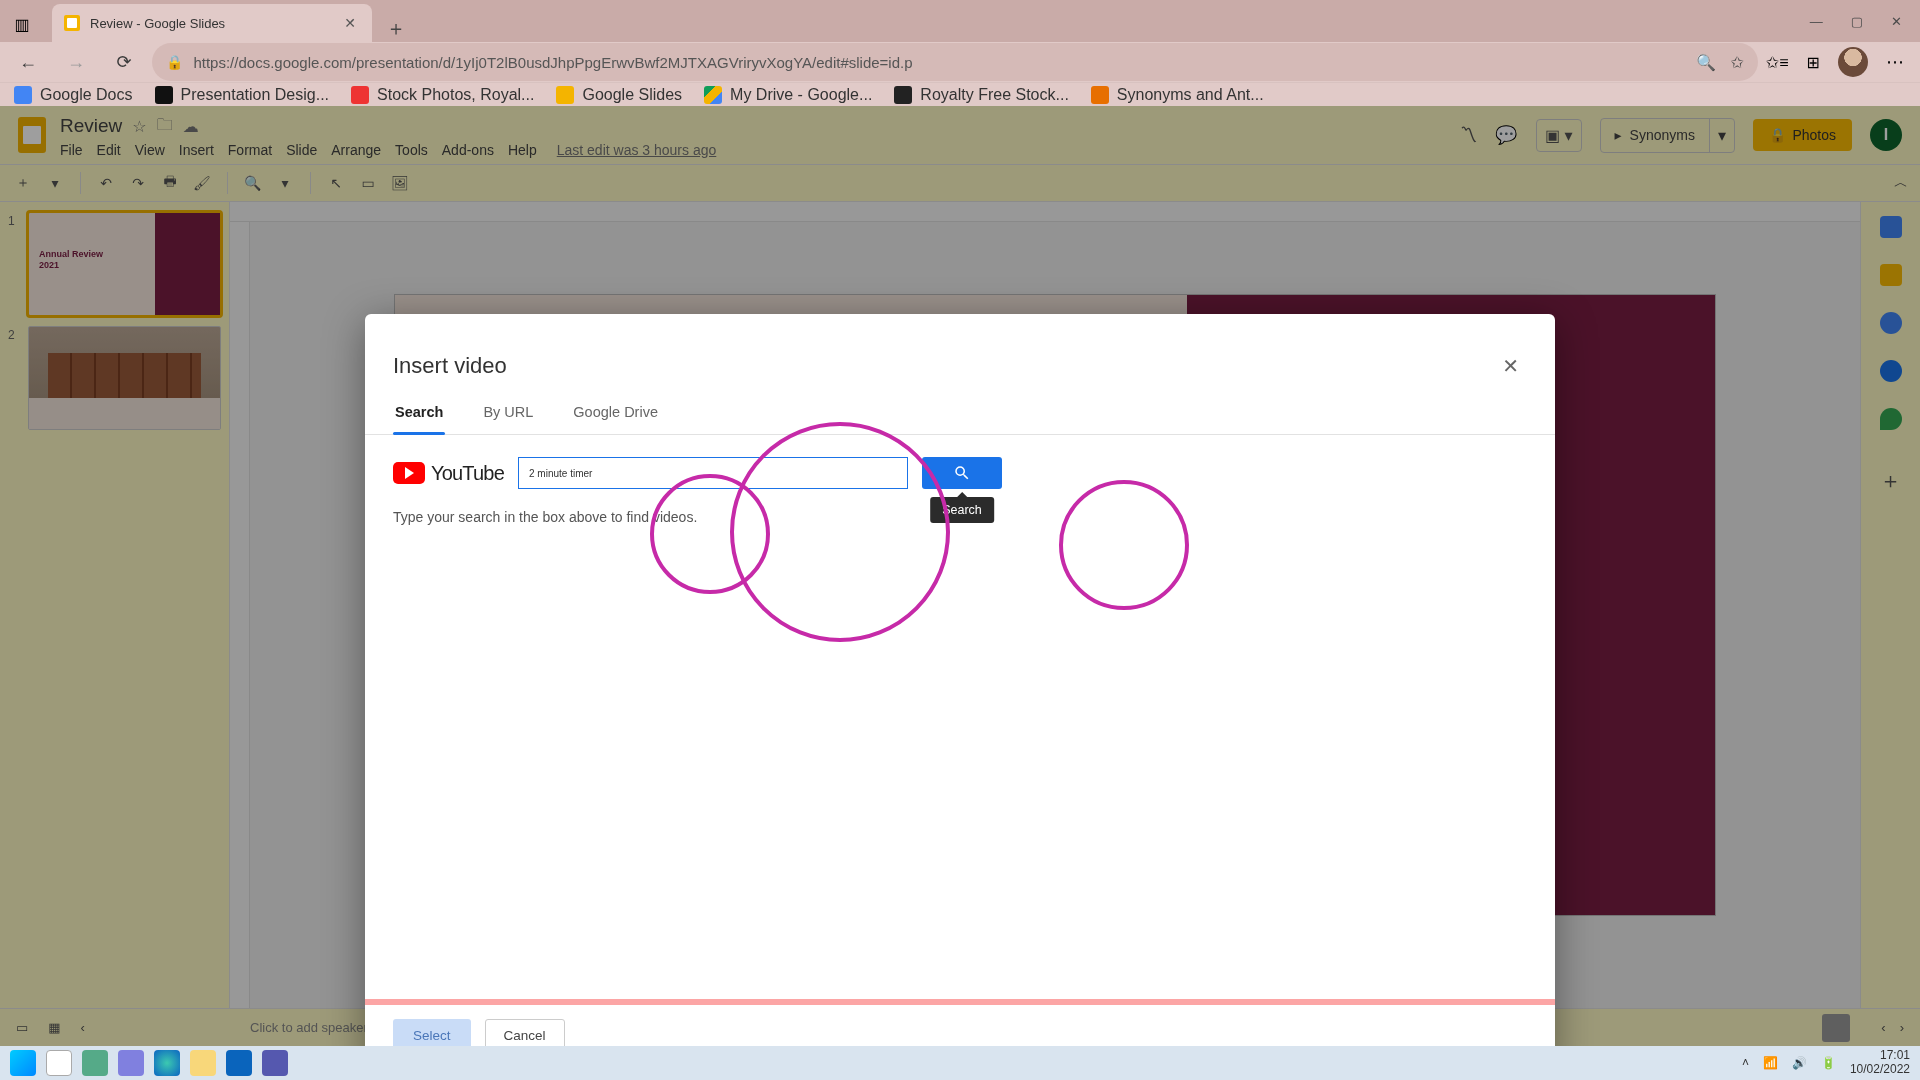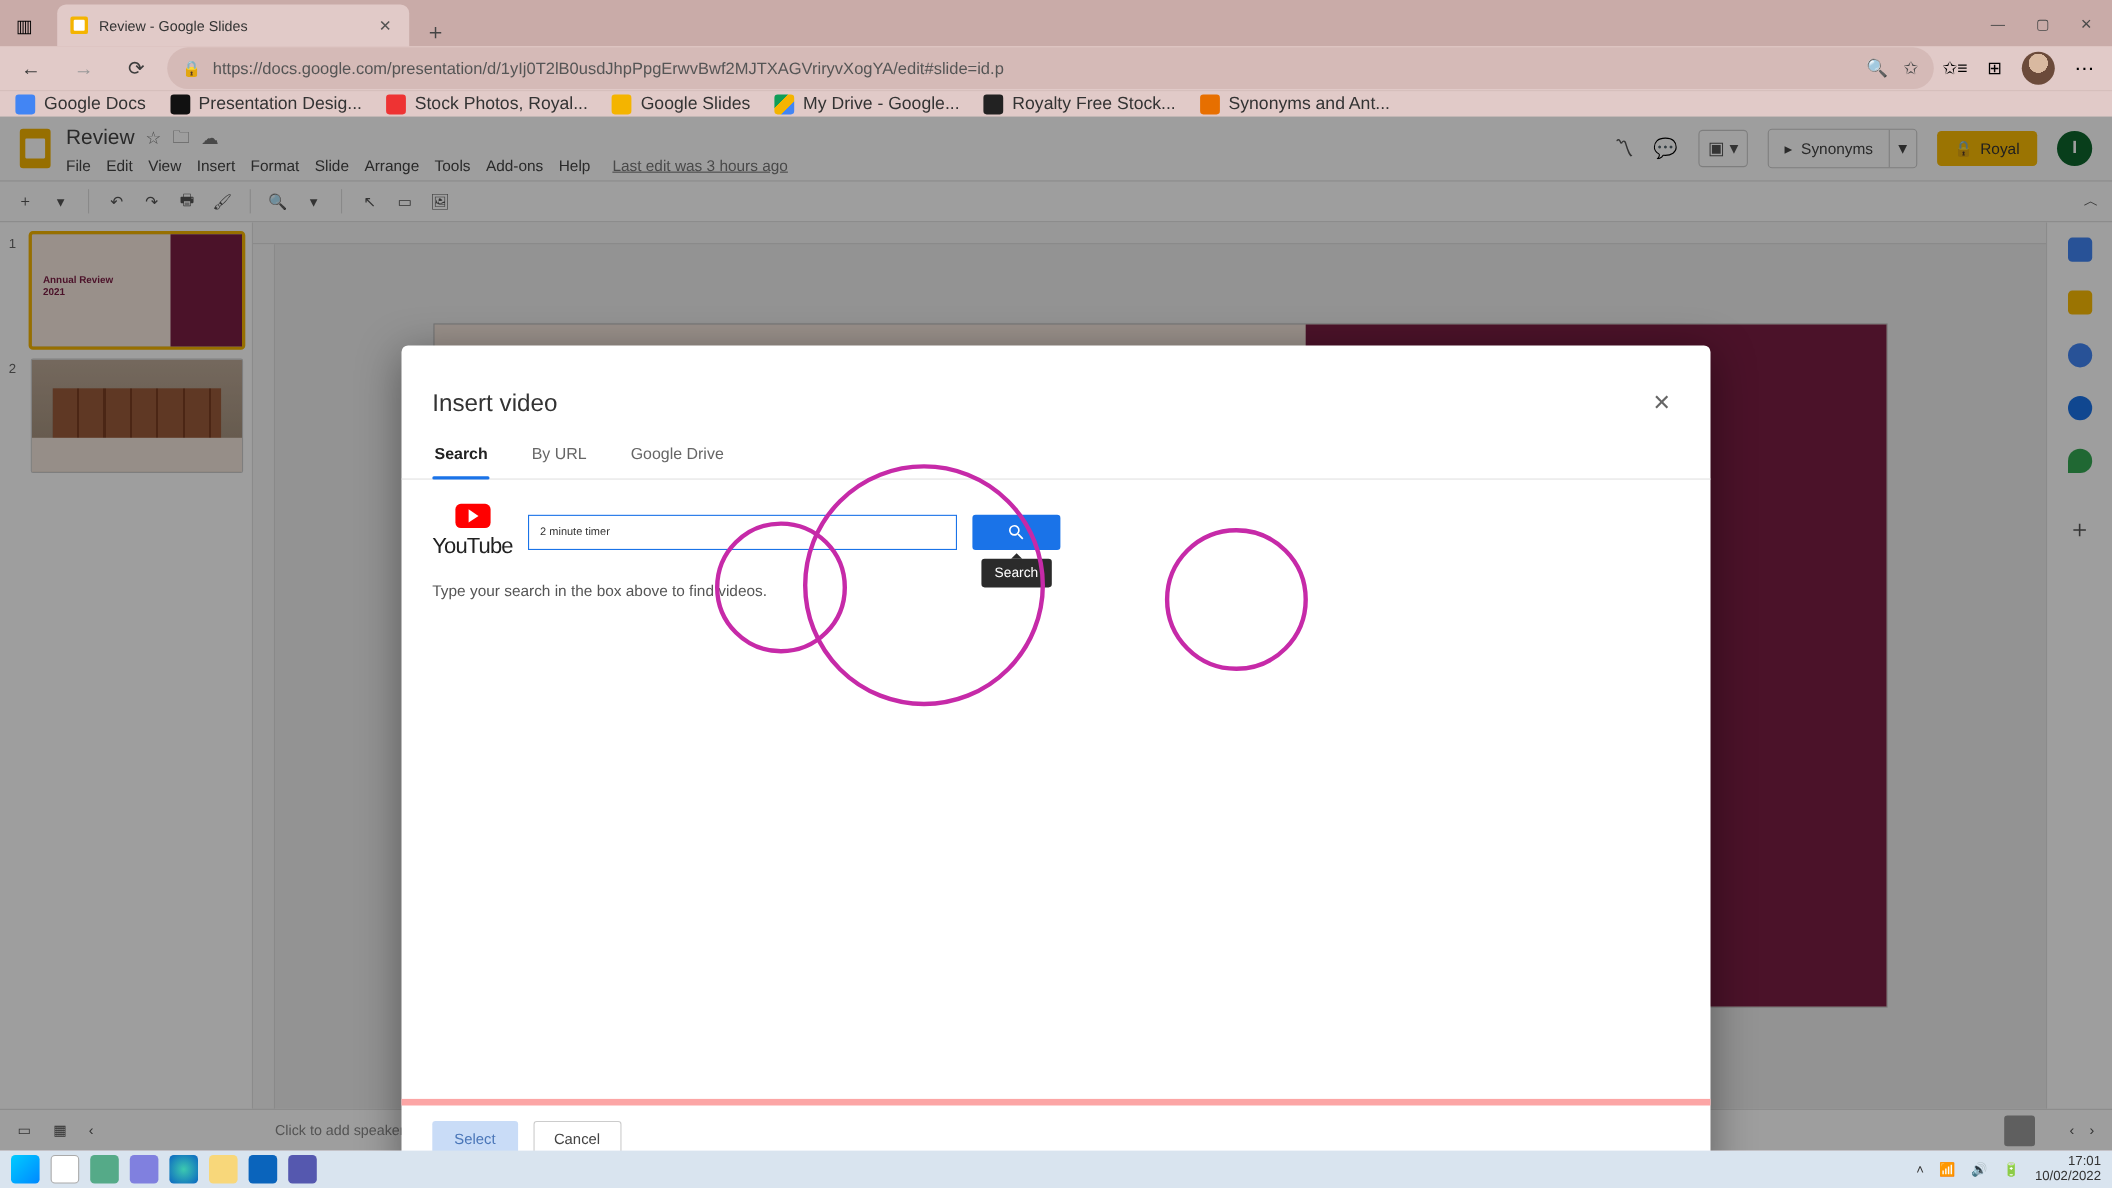--- a/index.html
+++ b/index.html
@@ -26,21 +26,21 @@
 .avatar-circ { width:30px; height:30px; border-radius:50%; background: radial-gradient(circle at 50% 35%, #d9b9a0 35%, #6b4a3a 36%);}
 .menu-dots { font-size:18px; letter-spacing:2px;}
 .window-controls { display:flex; gap:28px; padding:0 18px 0 28px; font-size:13px; color:#4a4a4a; align-items:center; height:42px;}
 
 .bookmarks-bar { height:36px; background:#e1cac8; display:flex; align-items:center; padding:0 14px; gap:22px; border-top:1px solid rgba(0,0,0,0.04);}
 .bookmark { display:flex; gap:8px; font-size:16px; color:#333;}
 .bm-icon { width:18px; height:18px; border-radius:3px; display:inline-block;}
 .bm-blue{background:#4285f4;} .bm-black{background:#111;} .bm-red{background:#e33;} .bm-yellow{background:#f4b400;} .bm-drive{background:linear-gradient(135deg,#0f9d58 33%,#f4b400 33% 66%,#4285f4 66%);} .bm-dark{background:#222;} .bm-orange{background:#e76f00;}
 
 
-.slides-app { position:relative; height: calc(100% - 106px - 34px); background:#ffffff; display:flex; flex-direction:column;}
+.slides-app { position:relative; height: calc(100% - 106px - 34px); background:#fef9c3; display:flex; flex-direction:column;}
 .slides-header { height:58px; display:flex; align-items:center; padding:0 18px; gap:14px;}
 .slides-logo { width:28px; height:36px; background:#f4b400; border-radius:3px; position:relative;}
 .slides-logo::after{content:"";position:absolute;left:5px;right:5px;top:9px;bottom:9px;background:#fff;border-radius:1px;}
 .doc-block { display:flex; flex-direction:column; gap:2px;}
 .doc-title-row { display:flex; align-items:center; gap:10px;}
 .doc-title { font-size:19px; color:#444;}
 .doc-badge { font-size:16px; color:#777;}
 .menu-row { display:flex; gap:14px; font-size:14px; color:#444;}
 .menu-item { cursor:default;}
 .last-edit { color:#777; text-decoration:underline; margin-left:6px;}
@@ -92,21 +92,21 @@
 .modal { position:absolute; inset:0; background:#fff; border-radius:6px; box-shadow:0 8px 40px rgba(0,0,0,0.4); display:flex; flex-direction:column; pointer-events:auto;}
 .modal-header { padding:36px 28px 12px; display:flex; align-items:center;}
 .modal-title { font-size:22px; color:#333;}
 .modal-close { margin-left:auto; font-size:20px; color:#666; padding:4px 8px;}
 .modal-tabs { display:flex; gap:36px; padding:0 28px; border-bottom:1px solid #e2e2e2;}
 .modal-tab { padding:10px 2px 14px; font-size:14.5px; color:#666; position:relative;}
 .modal-tab.active { color:#222; font-weight:600;}
 .modal-tab.active::after { content:""; position:absolute; left:0; right:0; bottom:-1px; height:3px; background:#1a73e8; border-radius:2px;}
 .modal-body { padding:22px 28px; flex:1;}
 .yt-row { display:flex; align-items:center; gap:14px;}
-.yt-logo { display:flex; align-items:center; gap:6px; font-size:20px; color:#222; font-weight:500; letter-spacing:-0.8px;flex-direction:column;}
+.yt-logo { display:flex; align-items:center; gap:6px; font-size:20px; color:#222; font-weight:500; letter-spacing:-0.8px;}
 .yt-play { width:32px; height:22px; background:#ff0000; border-radius:5px; position:relative;}
 .yt-play::after{content:"";position:absolute;left:12px;top:5px;border-left:9px solid #fff;border-top:6px solid transparent;border-bottom:6px solid transparent;}
 .search-input { flex:0 0 390px; height:32px; border:1px solid #1a73e8; padding:0 10px; font-size:10px; color:#333; outline:none;}
 .search-btn { width:80px; height:32px; background:#1a73e8; border:none; border-radius:3px; display:flex; align-items:center; justify-content:center; position:relative;}
 .search-btn svg { width:18px; height:18px; fill:#fff;}
 .tooltip { position:absolute; top:40px; left:50%; transform:translateX(-50%); background:#2b2b2b; color:#fff; font-size:12.5px; padding:6px 12px; border-radius:3px; white-space:nowrap;}
 .tooltip::before{content:"";position:absolute;top:-5px;left:50%;transform:translateX(-50%);border-bottom:5px solid #2b2b2b;border-left:5px solid transparent;border-right:5px solid transparent;}
 .hint-text { margin-top:20px; font-size:14px; color:#555;}
 .modal-footer { padding:14px 28px 22px; display:flex; gap:14px; border-top:6px solid #fca5a5;}
 .btn-select { background:#c9dcf7; color:#4a76b8; padding:9px 20px; border-radius:3px; font-size:13.5px;}
@@ -226,21 +226,21 @@
       <span style="font-size:16px;color:#555;border:1px solid #ccc;padding:6px 8px;border-radius:4px;">▣ ▾</span>
       <div class="present-btn-group">
         <div class="slideshow-btn">
             <span>▸</span>
             <span>Synonyms</span>
           </div>
         <div class="slideshow-caret">▾</div>
       </div>
       <div class="share-btn">
           <span>🔒</span>
-          <span>Royal</span>
+          <span>Photos</span>
         </div>
       <div class="user-av">I</div>
     </div>
   </div>
 
   <div class="toolbar">
     <span class="tb-icon">＋</span>
     <span class="tb-icon">▾</span>
     <span class="tb-sep"></span>
     <span class="tb-icon">↶</span>

